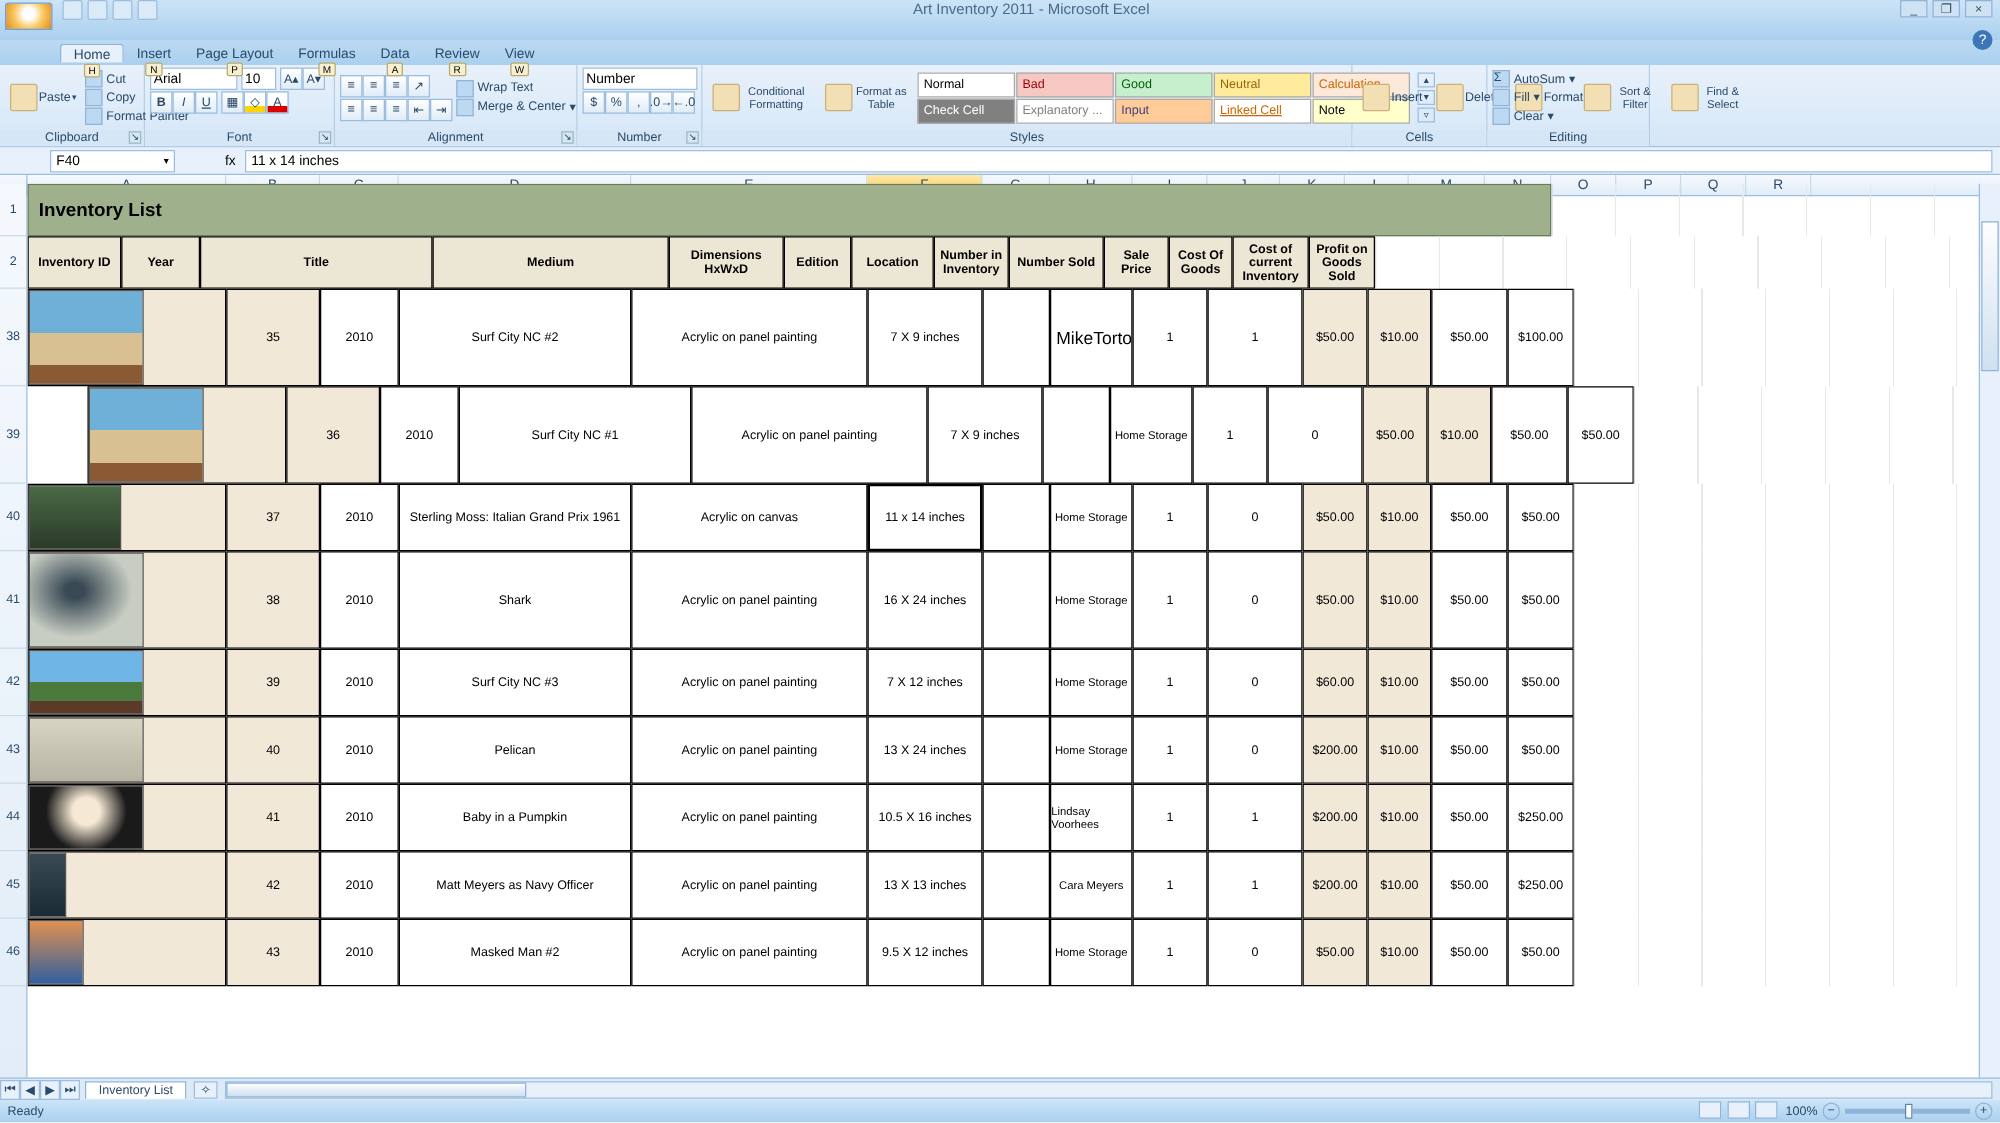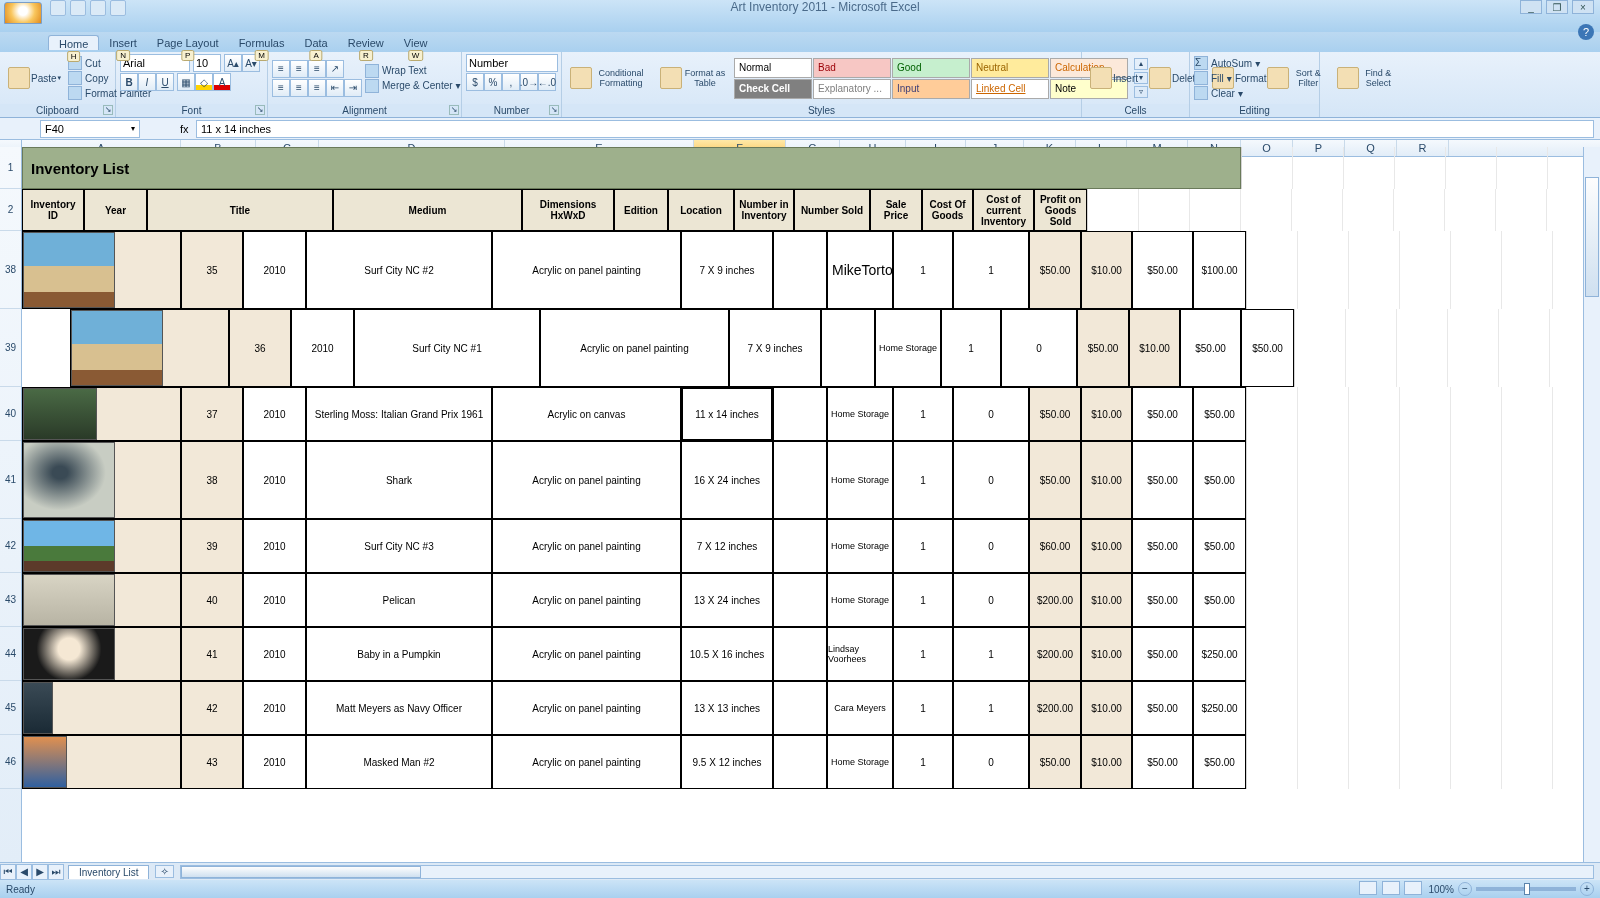--- a/index.html
+++ b/index.html
@@ -57,21 +57,21 @@
 .sheet-title { height:42px; background:#9eb08c; border:1px solid #6a7a5a; display:flex; align-items:center; padding-left:8px; font-size:15px; font-weight:bold; color:#000;}
 .thead { height:42px; display:flex; background:#ece6d4; font-size:10px; font-weight:bold; color:#000;}
 .thead > div { border:1px solid #000; display:flex; align-items:center; justify-content:center; text-align:center; padding:0 3px;}
 .trow { display:flex; font-size:10px; color:#000; }
 .trow > div { border:1px solid #000; display:flex; align-items:center; justify-content:center; overflow:hidden;}
 .trow.h-high { height:78px;} 
 .trow.h-med { height:54px;}
 .thumb { width:100%; height:100%; display:flex; align-items:flex-start;}
 .thumb .art { width:92px; height:100%; background:#88a; border:1px solid #555;}
 
-.c-A{width:159px;} .c-B{width:62px;} .c-C{width:63px;} .c-D{width:186px;} .c-E{width:189px;}
+.c-A{width:159px;} .c-B{width:75px;} .c-C{width:63px;} .c-D{width:186px;} .c-E{width:189px;}
 .c-F{width:92px;} .c-G{width:54px;} .c-H{width:66px;} .c-I{width:60px;} .c-J{width:76px;}
 .c-K{width:52px;} .c-L{width:51px;} .c-M{width:61px;} .c-N{width:53px;}
 .rest { flex:1; border-left:1px solid #d4d4d4; background:repeating-linear-gradient(to right, transparent 0 50px, #e8e8e8 50px 51px);}
 .peach { background:#f2e8d8;}
 .selcell { outline:2px solid #000; outline-offset:-2px;}
 
 
 .bottom { position:absolute; bottom:0; left:0; right:0;}
 .sheettabs { height:18px; background:#dce9f6; display:flex; align-items:center; font-size:10px; color:#2a4a6a; border-top:1px solid #9bbde0;}
 .navb { display:flex; gap:0; }
@@ -230,21 +230,21 @@
       <div class="bigbtn">
           <div class="ic"></div>
           <span style="font-size:9px; text-align:center; width:44px;">Format as Table</span>
         </div>
       <div id="style-gallery" style="display:grid; grid-template-columns:repeat(5,78px); gap:1px;">
           <div class="stylecell" style="background: rgb(255, 255, 255); color: rgb(0, 0, 0);">Normal</div>
           <div class="stylecell" style="background: rgb(247, 199, 196); color: rgb(156, 0, 6);">Bad</div>
           <div class="stylecell" style="background: rgb(198, 239, 206); color: rgb(0, 97, 0);">Good</div>
           <div class="stylecell" style="background: rgb(255, 235, 156); color: rgb(156, 101, 0);">Neutral</div>
           <div class="stylecell" style="background: rgb(252, 233, 218); color: rgb(204, 102, 0);">Calculation</div>
-          <div class="stylecell" style="background: rgb(128, 128, 128); color: rgb(255, 255, 255); font-weight: bold;">Check Cell</div>
+          <div class="stylecell" style="background: rgb(128, 128, 128); color: rgb(255, 255, 255);">Check Cell</div>
           <div class="stylecell" style="background: rgb(255, 255, 255); color: rgb(127, 127, 127);">Explanatory ...</div>
           <div class="stylecell" style="background: rgb(255, 204, 153); color: rgb(63, 63, 118);">Input</div>
           <div class="stylecell" style="background: rgb(255, 255, 255); color: rgb(204, 102, 0); text-decoration: underline;">Linked Cell</div>
           <div class="stylecell" style="background: rgb(255, 255, 204); color: rgb(0, 0, 0);">Note</div>
         </div>
       <div class="col" style="gap:2px; margin-left:3px;">
         <span style="border:1px solid #9bbde0; width:14px; height:12px; text-align:center; font-size:8px;">▴</span>
         <span style="border:1px solid #9bbde0; width:14px; height:12px; text-align:center; font-size:8px;">▾</span>
         <span style="border:1px solid #9bbde0; width:14px; height:12px; text-align:center; font-size:8px;">▿</span>
       </div>

